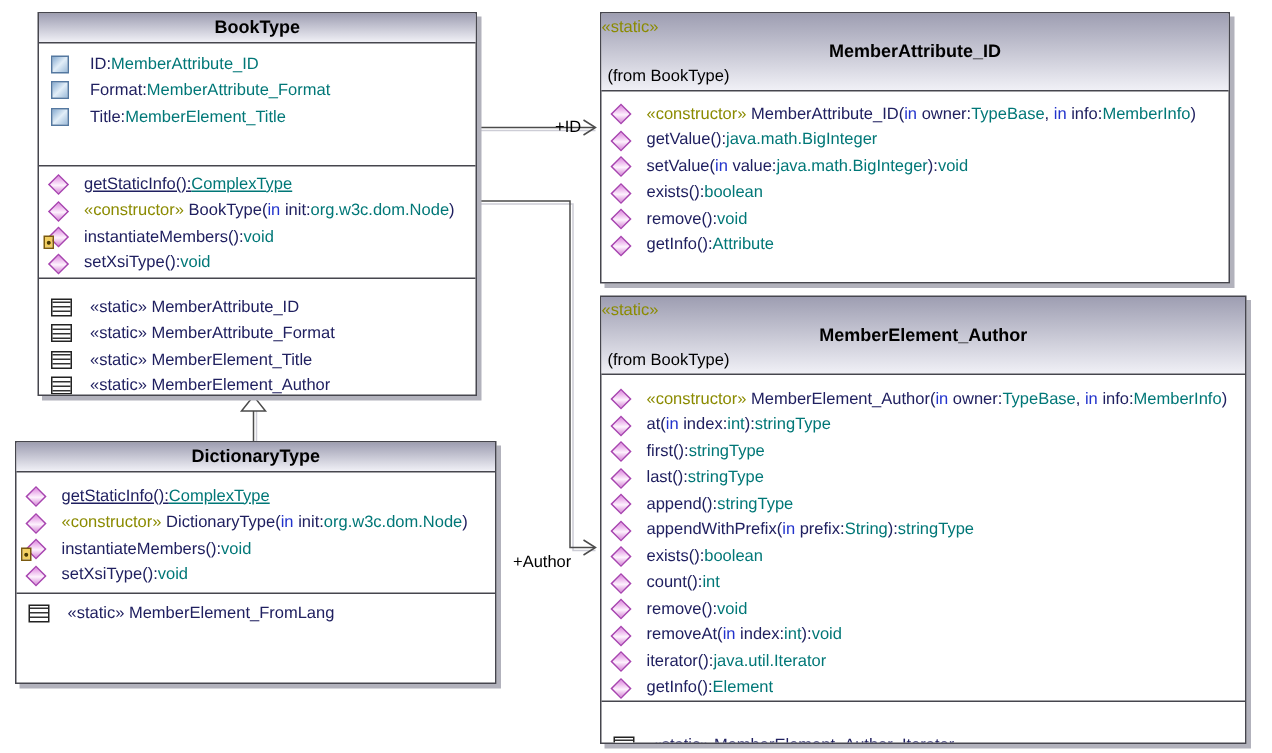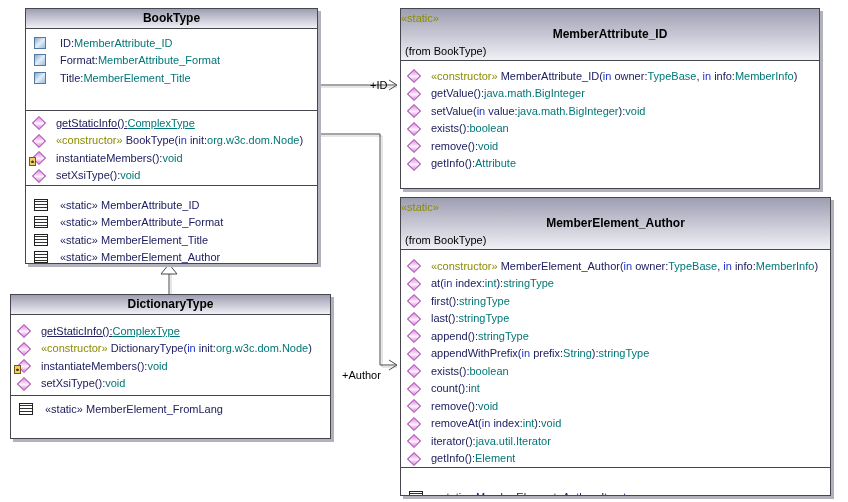--- a/index.html
+++ b/index.html
@@ -190,21 +190,21 @@
           </span>
           <span class="mtext"><span class="c-n">instantiateMembers():</span><span class="c-t">void</span></span>
         </div>
         <div class="mrow">
           <span class="ic-op">
             <span class="dia"></span>
           </span>
           <span class="mtext"><span class="c-n">setXsiType():</span><span class="c-t">void</span></span>
         </div>
       </div>
-    <div class="comp" style="height:43px;padding-top:4px">
+    <div class="comp" style="height:60px;padding-top:4px">
         <div class="mrow">
           <span class="ic-nested"></span>
           <span class="mtext"><span class="c-n">«static» MemberElement_FromLang</span></span>
         </div>
       </div>
   </div>
 
   <div class="clsbox" id="cls-memberattrid">
     <div class="hdr hdr3">
       <div class="st c-s">«static»</div>

